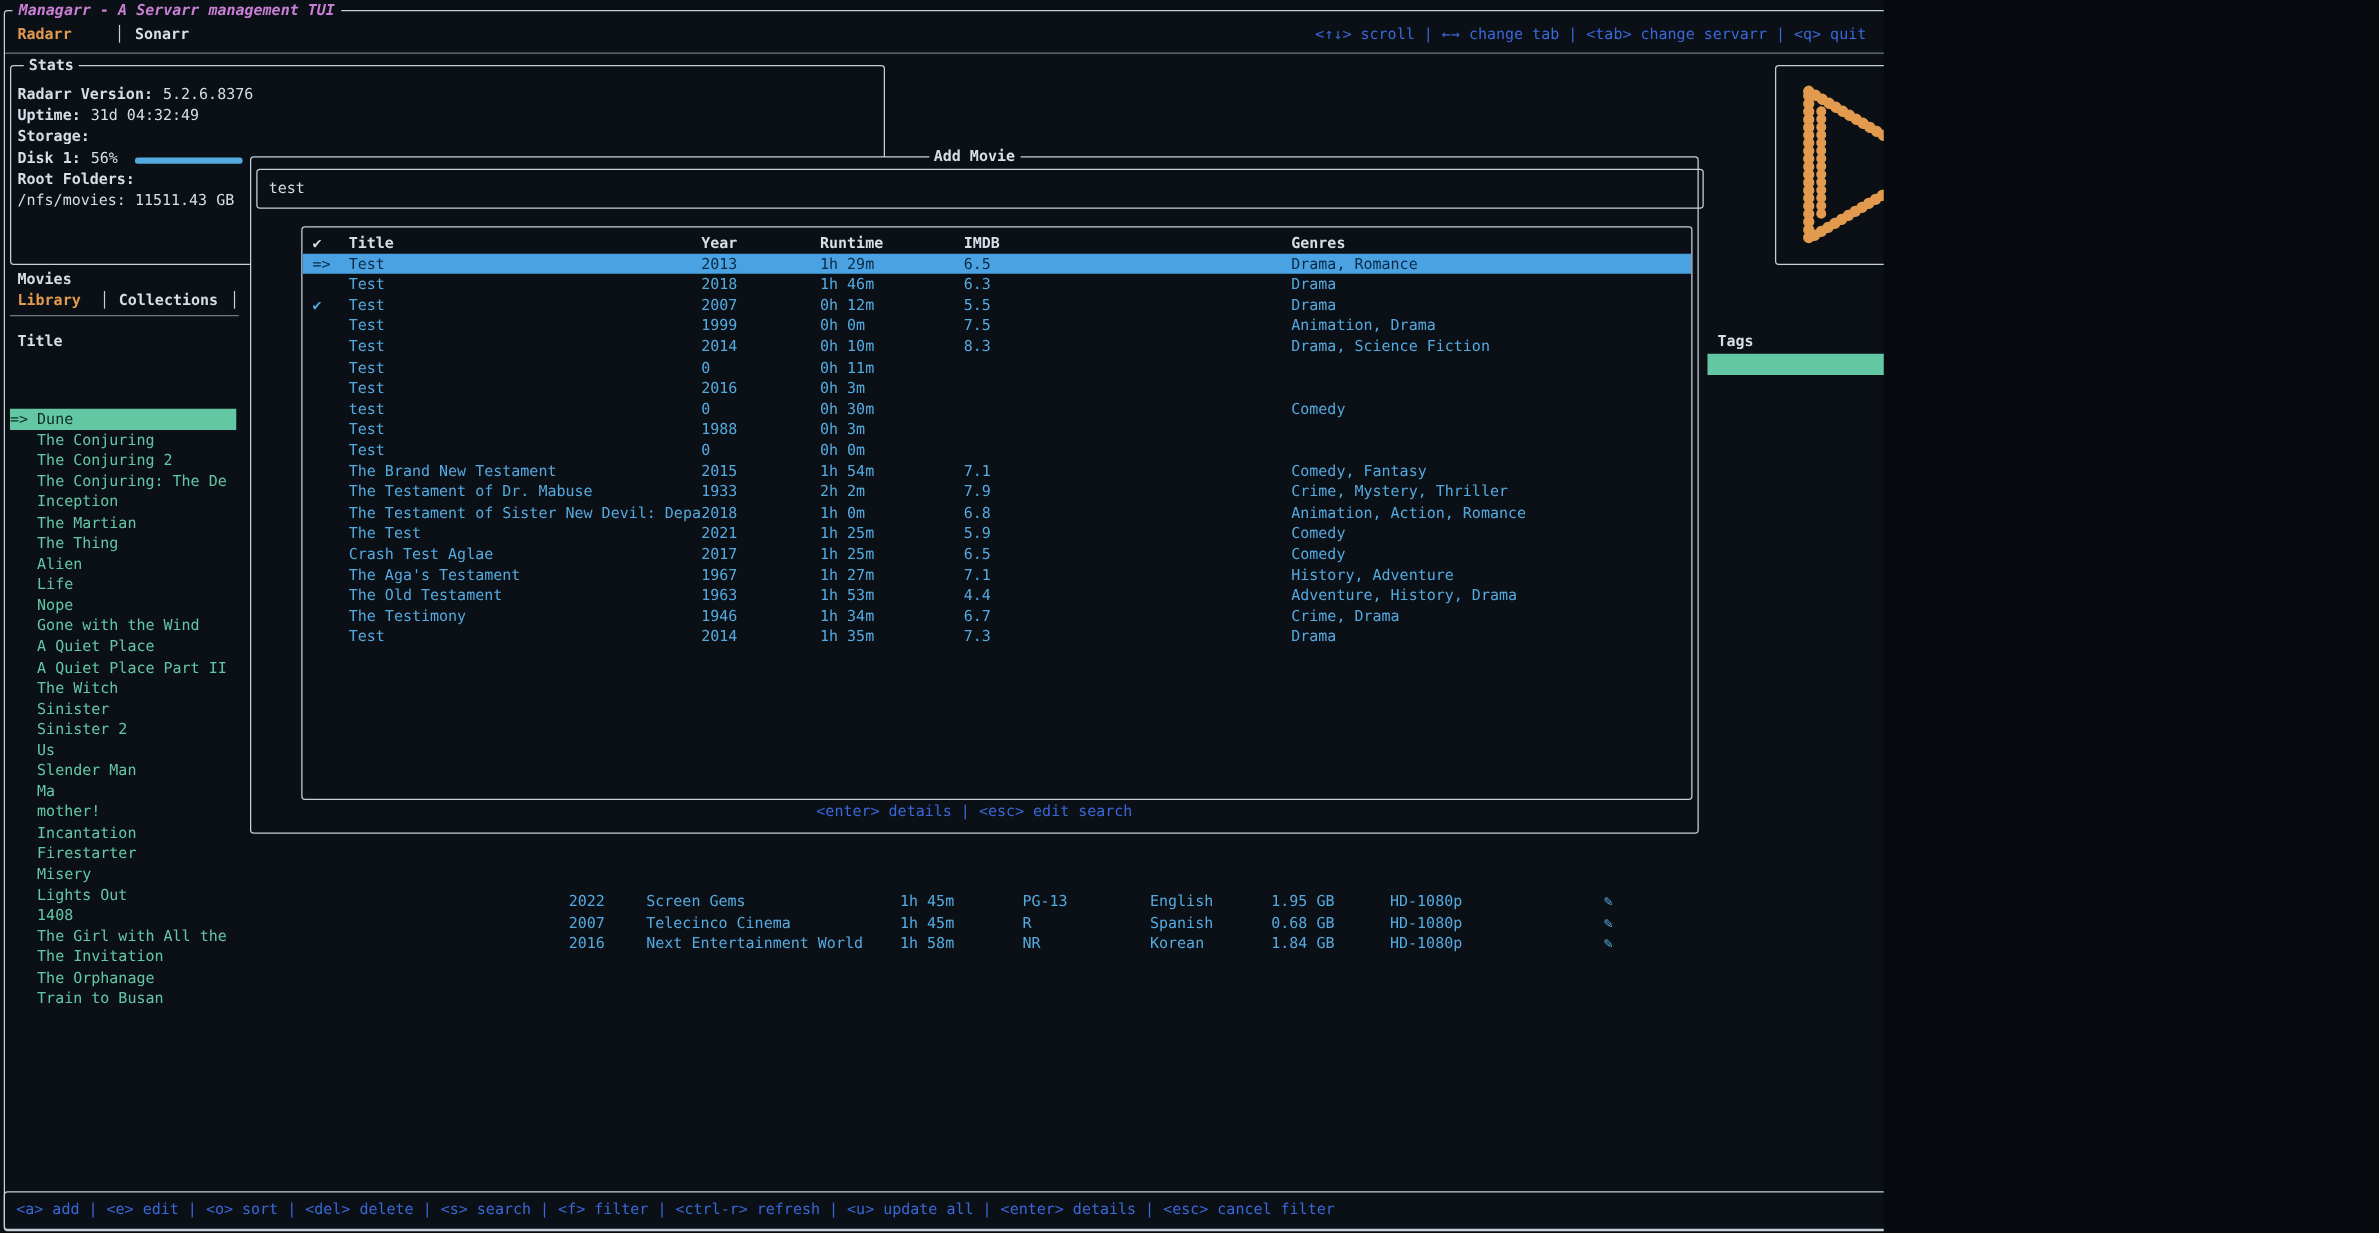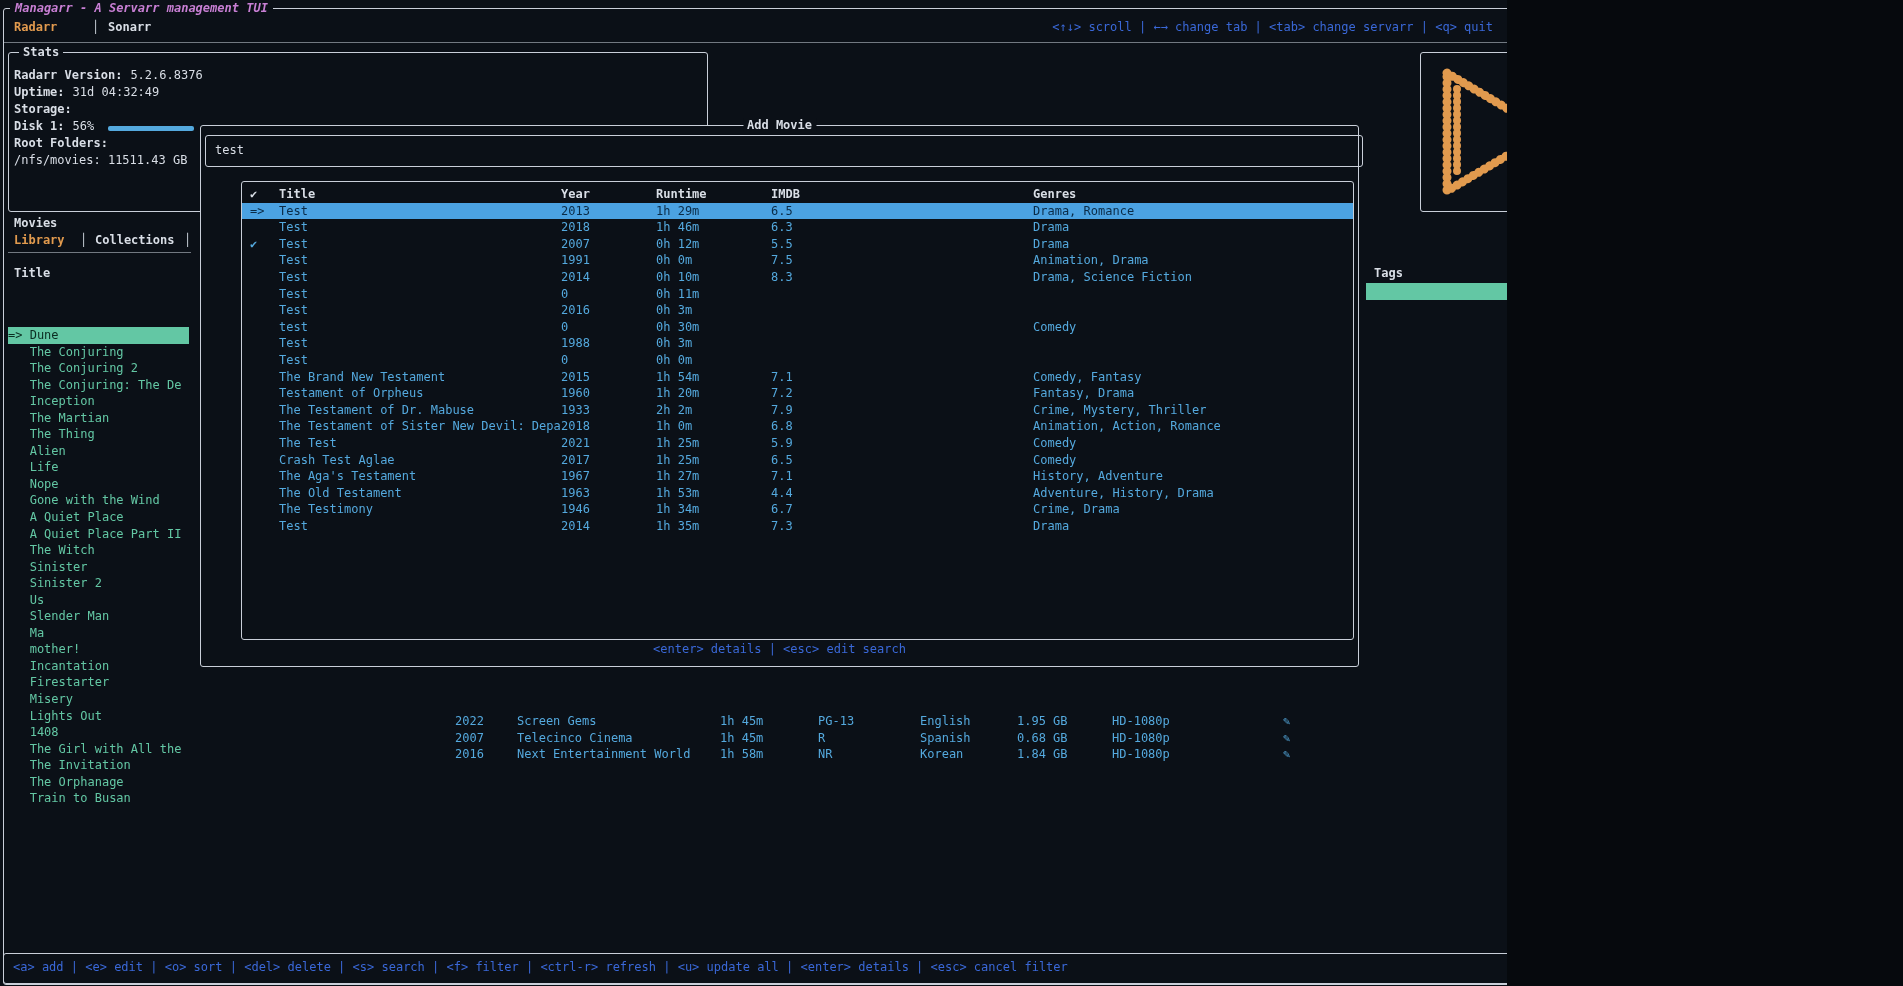--- a/index.html
+++ b/index.html
@@ -144,29 +144,28 @@
         <span class="cell c-year">Year</span>
         <span class="cell c-rt">Runtime</span>
         <span class="cell c-imdb">IMDB</span>
         <span class="cell c-rot">Rotten Tomatoes</span>
         <span class="cell c-gen">Genres</span>
       </div>
       <div>
           <div class="arow sel"><span class="cell c-chk">=&gt;</span><span class="cell c-title">Test</span><span class="cell c-year">2013</span><span class="cell c-rt">1h 29m</span><span class="cell c-imdb">6.5</span><span class="cell c-rot">82%</span><span class="cell c-gen">Drama, Romance</span></div>
           <div class="arow"><span class="cell c-chk"></span><span class="cell c-title">Test</span><span class="cell c-year">2018</span><span class="cell c-rt">1h 46m</span><span class="cell c-imdb">6.3</span><span class="cell c-rot"></span><span class="cell c-gen">Drama</span></div>
           <div class="arow"><span class="cell c-chk">✔</span><span class="cell c-title">Test</span><span class="cell c-year">2007</span><span class="cell c-rt">0h 12m</span><span class="cell c-imdb">5.5</span><span class="cell c-rot"></span><span class="cell c-gen">Drama</span></div>
-          <div class="arow"><span class="cell c-chk"></span><span class="cell c-title">Test</span><span class="cell c-year">1991</span><span class="cell c-rt">0h 0m</span><span class="cell c-imdb">7.5</span><span class="cell c-rot"></span><span class="cell c-gen">Animation, Drama</span></div>
+          <div class="arow"><span class="cell c-chk"></span><span class="cell c-title">Test</span><span class="cell c-year">1999</span><span class="cell c-rt">0h 0m</span><span class="cell c-imdb">7.5</span><span class="cell c-rot"></span><span class="cell c-gen">Animation, Drama</span></div>
           <div class="arow"><span class="cell c-chk"></span><span class="cell c-title">Test</span><span class="cell c-year">2014</span><span class="cell c-rt">0h 10m</span><span class="cell c-imdb">8.3</span><span class="cell c-rot"></span><span class="cell c-gen">Drama, Science Fiction</span></div>
           <div class="arow"><span class="cell c-chk"></span><span class="cell c-title">Test</span><span class="cell c-year">0</span><span class="cell c-rt">0h 11m</span><span class="cell c-imdb"></span><span class="cell c-rot"></span><span class="cell c-gen"></span></div>
           <div class="arow"><span class="cell c-chk"></span><span class="cell c-title">Test</span><span class="cell c-year">2016</span><span class="cell c-rt">0h 3m</span><span class="cell c-imdb"></span><span class="cell c-rot"></span><span class="cell c-gen"></span></div>
           <div class="arow"><span class="cell c-chk"></span><span class="cell c-title">test</span><span class="cell c-year">0</span><span class="cell c-rt">0h 30m</span><span class="cell c-imdb"></span><span class="cell c-rot"></span><span class="cell c-gen">Comedy</span></div>
           <div class="arow"><span class="cell c-chk"></span><span class="cell c-title">Test</span><span class="cell c-year">1988</span><span class="cell c-rt">0h 3m</span><span class="cell c-imdb"></span><span class="cell c-rot"></span><span class="cell c-gen"></span></div>
           <div class="arow"><span class="cell c-chk"></span><span class="cell c-title">Test</span><span class="cell c-year">0</span><span class="cell c-rt">0h 0m</span><span class="cell c-imdb"></span><span class="cell c-rot"></span><span class="cell c-gen"></span></div>
           <div class="arow"><span class="cell c-chk"></span><span class="cell c-title">The Brand New Testament</span><span class="cell c-year">2015</span><span class="cell c-rt">1h 54m</span><span class="cell c-imdb">7.1</span><span class="cell c-rot">82%</span><span class="cell c-gen">Comedy, Fantasy</span></div>
-          <div class="arow"><span class="cell c-chk"></span><span class="cell c-title">Testament of Orpheus</span><span class="cell c-year">1960</span><span class="cell c-rt">1h 20m</span><span class="cell c-imdb">7.2</span><span class="cell c-rot">88%</span><span class="cell c-gen">Fantasy, Drama</span></div>
           <div class="arow"><span class="cell c-chk"></span><span class="cell c-title">The Testament of Dr. Mabuse</span><span class="cell c-year">1933</span><span class="cell c-rt">2h 2m</span><span class="cell c-imdb">7.9</span><span class="cell c-rot">86%</span><span class="cell c-gen">Crime, Mystery, Thriller</span></div>
           <div class="arow"><span class="cell c-chk"></span><span class="cell c-title">The Testament of Sister New Devil: Depar</span><span class="cell c-year">2018</span><span class="cell c-rt">1h 0m</span><span class="cell c-imdb">6.8</span><span class="cell c-rot"></span><span class="cell c-gen">Animation, Action, Romance</span></div>
           <div class="arow"><span class="cell c-chk"></span><span class="cell c-title">The Test</span><span class="cell c-year">2021</span><span class="cell c-rt">1h 25m</span><span class="cell c-imdb">5.9</span><span class="cell c-rot"></span><span class="cell c-gen">Comedy</span></div>
           <div class="arow"><span class="cell c-chk"></span><span class="cell c-title">Crash Test Aglae</span><span class="cell c-year">2017</span><span class="cell c-rt">1h 25m</span><span class="cell c-imdb">6.5</span><span class="cell c-rot"></span><span class="cell c-gen">Comedy</span></div>
           <div class="arow"><span class="cell c-chk"></span><span class="cell c-title">The Aga's Testament</span><span class="cell c-year">1967</span><span class="cell c-rt">1h 27m</span><span class="cell c-imdb">7.1</span><span class="cell c-rot"></span><span class="cell c-gen">History, Adventure</span></div>
           <div class="arow"><span class="cell c-chk"></span><span class="cell c-title">The Old Testament</span><span class="cell c-year">1963</span><span class="cell c-rt">1h 53m</span><span class="cell c-imdb">4.4</span><span class="cell c-rot"></span><span class="cell c-gen">Adventure, History, Drama</span></div>
           <div class="arow"><span class="cell c-chk"></span><span class="cell c-title">The Testimony</span><span class="cell c-year">1946</span><span class="cell c-rt">1h 34m</span><span class="cell c-imdb">6.7</span><span class="cell c-rot"></span><span class="cell c-gen">Crime, Drama</span></div>
           <div class="arow"><span class="cell c-chk"></span><span class="cell c-title">Test</span><span class="cell c-year">2014</span><span class="cell c-rt">1h 35m</span><span class="cell c-imdb">7.3</span><span class="cell c-rot">82%</span><span class="cell c-gen">Drama</span></div>
         </div>
     </div>

